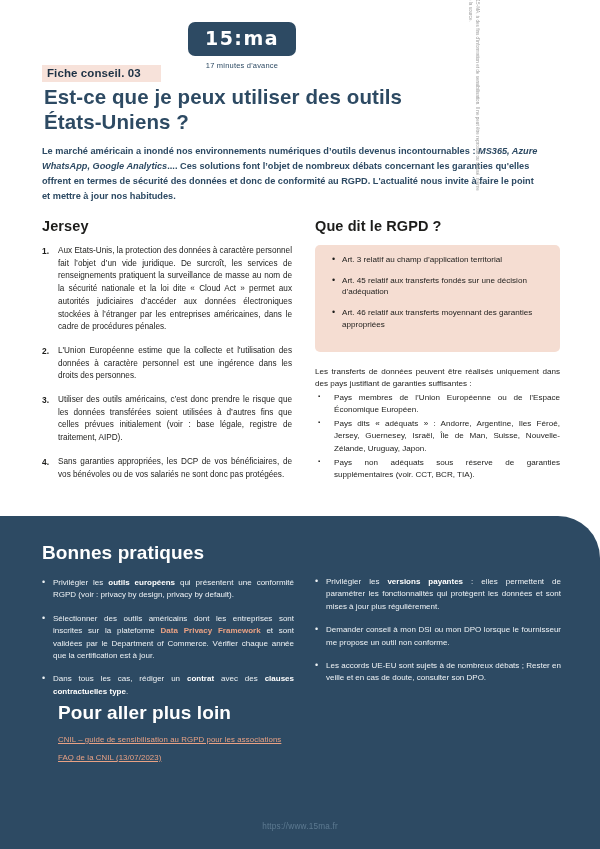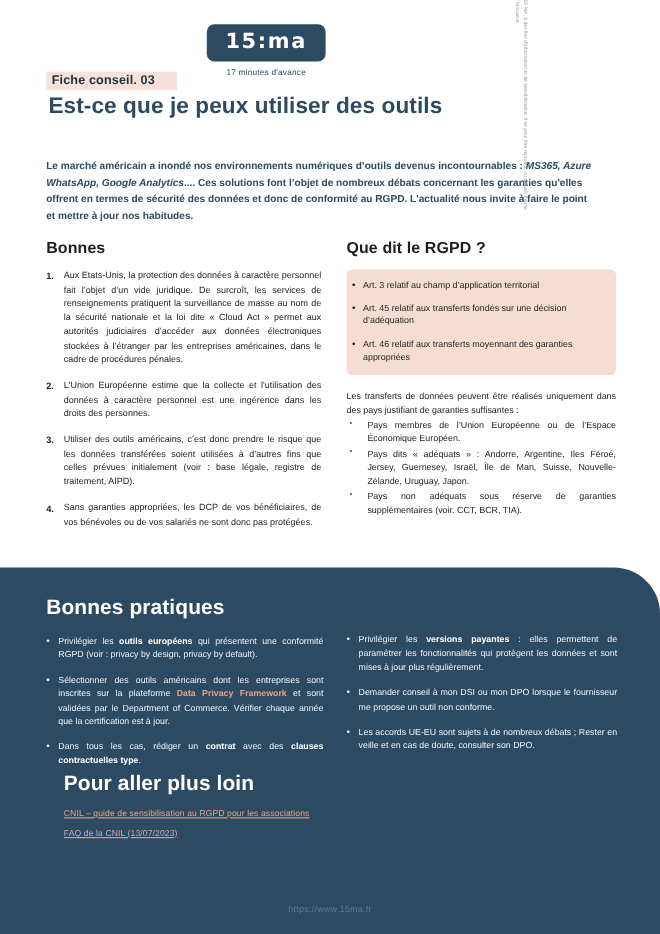--- a/index.html
+++ b/index.html
@@ -89,32 +89,32 @@
   ol.risks > li .num {
     position: absolute; left: 0; top: 0;
     font-weight: 700;
     font-size: 8.4px;
   }
 
   
   .pink-box {
     background: #f5ddd2;
     border-radius: 5px;
-    padding: 9px 12px 10px 4px;
+    padding: 9px 12px 10px 16px;
   }
   .pink-box ul { list-style: none; }
   .pink-box li {
     position: relative;
     padding-left: 11px;
     margin-bottom: 9px;
     font-size: 8.1px;
     line-height: 1.45;
     color: #1d1d1b;
   }
-  .pink-box li:last-child { margin-bottom: 0; }
+  .pink-box li:last-child { margin-bottom: 11px; }
   .pink-box li::before {
     content: "\2022";
     position: absolute; left: 1px; top: -1px;
     font-size: 9px;
   }
 
   .transfers {
     margin-top: 14px;
     font-size: 8.1px;
     line-height: 1.5;
@@ -213,28 +213,29 @@
     <div class="logo-badge">15:ma</div>
     <div class="logo-tag">17 minutes d'avance</div>
   </div>
 
   <div class="kicker-wrap">
     <span class="kicker">Fiche conseil. 03</span>
   </div>
 
   <h1 class="title">
     <span>Est-ce que je peux utiliser des outils</span><br>
+    <span>États-Uniens ?</span>
   </h1>
 
   <p class="intro">
     <span>Le marché américain a inondé nos environnements numériques d’outils devenus incontournables : </span><span class="it">MS365, Azure WhatsApp, Google Analytics</span><span>.... Ces solutions font l’objet de nombreux débats concernant les garanties qu'elles offrent en termes de sécurité des données et donc de conformité au RGPD. L'actualité nous invite à faire le point et mettre à jour nos habitudes.</span>
   </p>
 
   <div class="col-left">
-    <h2 class="h2">Bonnes</h2>
+    <h2 class="h2">Jersey</h2>
     <ol class="risks">
       <li>
         <span class="num">1.</span>
         <span>Aux Etats-Unis, la protection des données à caractère personnel fait l’objet d’un vide juridique. De surcroît, les services de renseignements pratiquent la surveillance de masse au nom de la sécurité nationale et la loi dite « Cloud Act » permet aux autorités judiciaires d’accéder aux données électroniques stockées à l’étranger par les entreprises américaines, dans le cadre de procédures pénales.</span>
       </li>
       <li>
         <span class="num">2.</span>
         <span>L'Union Européenne estime que la collecte et l'utilisation des données à caractère personnel est une ingérence dans les droits des personnes.</span>
       </li>
       <li>

